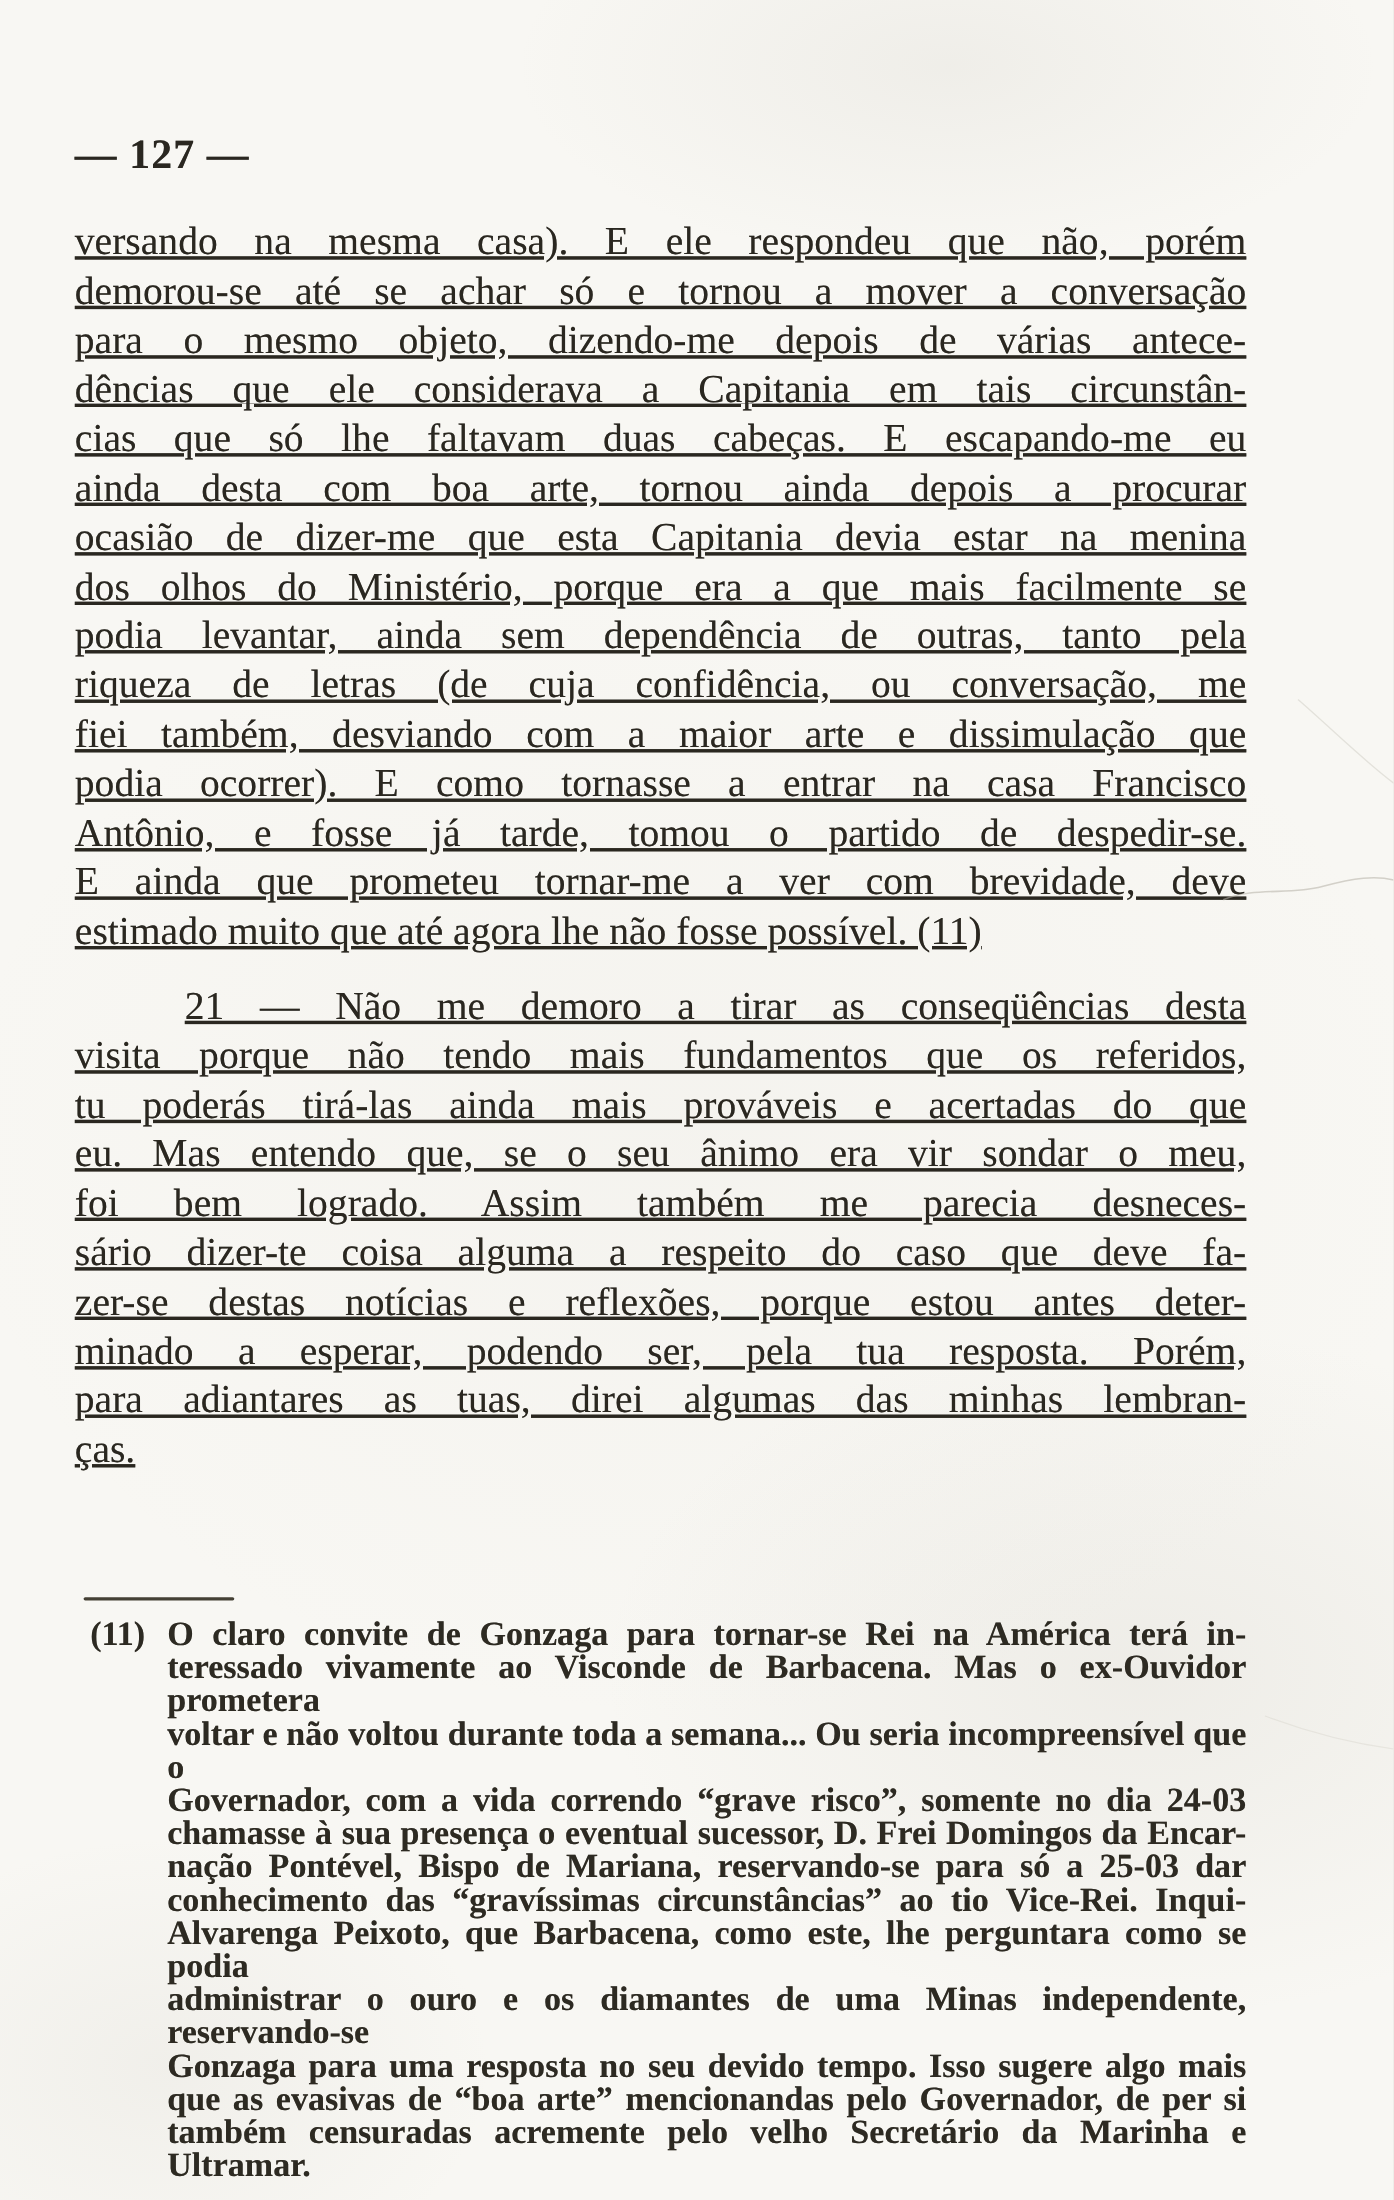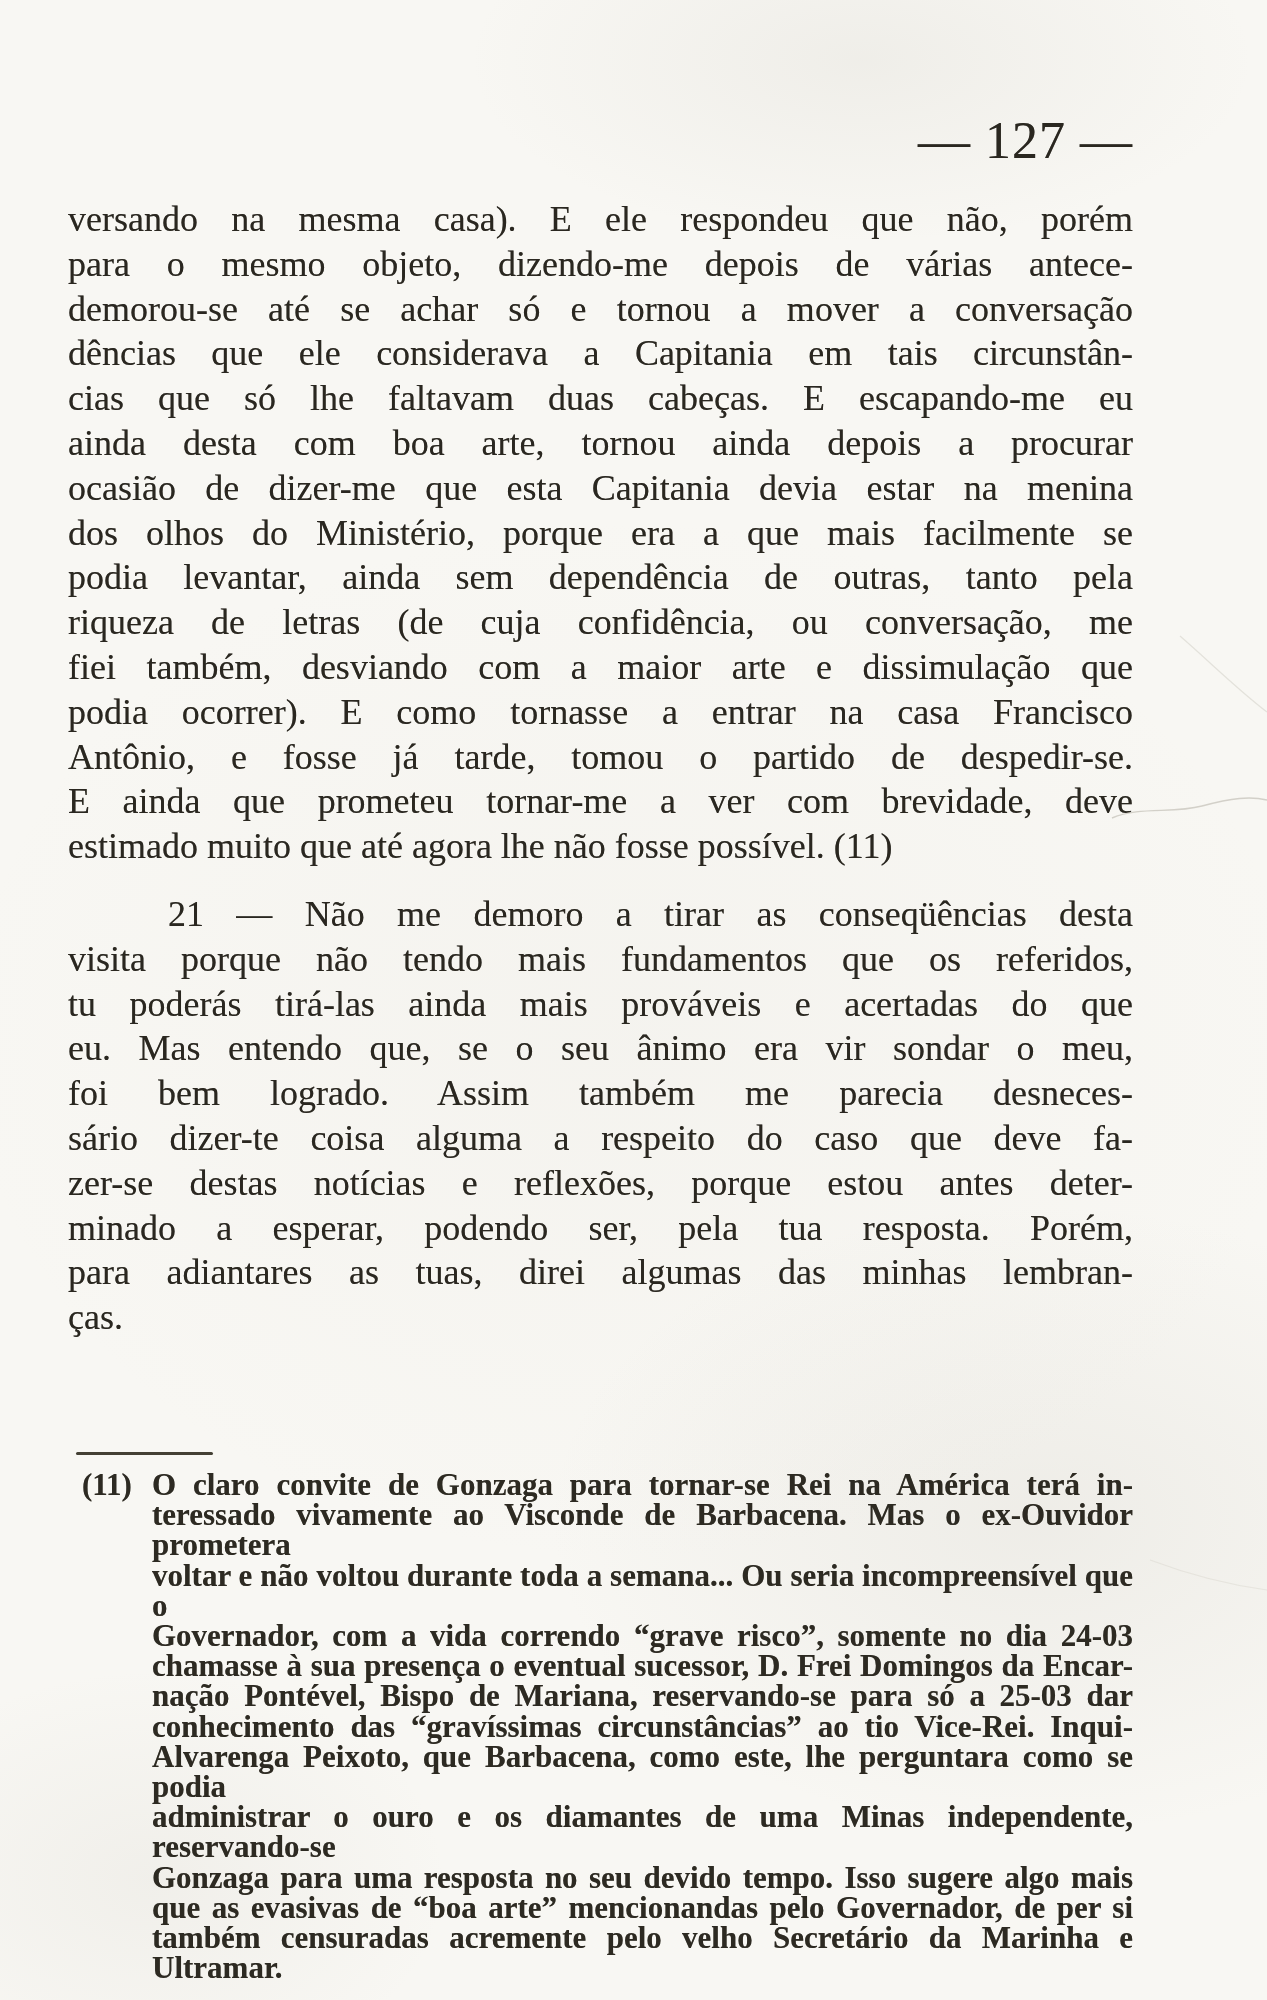--- a/index.html
+++ b/index.html
@@ -16,30 +16,31 @@
     background:
       radial-gradient(ellipse 700px 450px at 82% 76%, rgba(186,182,170,.16), transparent 70%),
       radial-gradient(ellipse 560px 260px at 68% 3%,  rgba(186,182,170,.14), transparent 70%),
       radial-gradient(ellipse 420px 300px at 12% 94%, rgba(186,182,170,.12), transparent 70%),
       radial-gradient(ellipse 900px 700px at 50% 52%, rgba(214,210,200,.10), transparent 75%),
       #f8f7f3;
   }
   
   .page-number{
     position:absolute;top:120px;left:68px;width:1065px;
-    text-align:right;
-    font-size:52px;line-height:42px;font-weight:400;
+    text-align:left;
+    font-size:38px;line-height:42px;font-weight:700;
     letter-spacing:1px;
     text-shadow:0 0 .5px rgba(42,39,32,.55);
   }
   
   .body-text{
     position:absolute;top:197px;left:68px;width:1065px;
     font-size:36px;line-height:44.8px;
     text-shadow:0 0 .45px rgba(42,39,32,.5);
+    text-decoration:underline;
   }
   .para .line{
     text-align:justify;
     text-align-last:justify;
   }
   .para .line.last{
     text-align-last:left;
   }
   .para.indent .line:first-child{
     text-indent:100px;
@@ -76,22 +77,22 @@
 </head>
 <body>
 
 <div class="page">
 
   <div class="page-number">— 127 —</div>
 
   <div class="body-text">
       <div class="para">
         <div class="line">versando na mesma casa). E ele respondeu que não, porém</div>
+        <div class="line">demorou-se até se achar só e tornou a mover a conversação</div>
         <div class="line">para o mesmo objeto, dizendo-me depois de várias antece-</div>
-        <div class="line">demorou-se até se achar só e tornou a mover a conversação</div>
         <div class="line">dências que ele considerava a Capitania em tais circunstân-</div>
         <div class="line">cias que só lhe faltavam duas cabeças. E escapando-me eu</div>
         <div class="line">ainda desta com boa arte, tornou ainda depois a procurar</div>
         <div class="line">ocasião de dizer-me que esta Capitania devia estar na menina</div>
         <div class="line">dos olhos do Ministério, porque era a que mais facilmente se</div>
         <div class="line">podia levantar, ainda sem dependência de outras, tanto pela</div>
         <div class="line">riqueza de letras (de cuja confidência, ou conversação, me</div>
         <div class="line">fiei também, desviando com a maior arte e dissimulação que</div>
         <div class="line">podia ocorrer). E como tornasse a entrar na casa Francisco</div>
         <div class="line">Antônio, e fosse já tarde, tomou o partido de despedir-se.</div>

